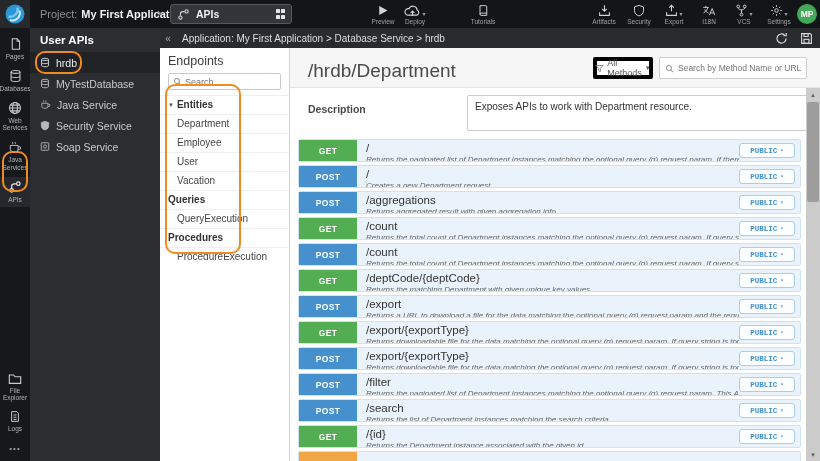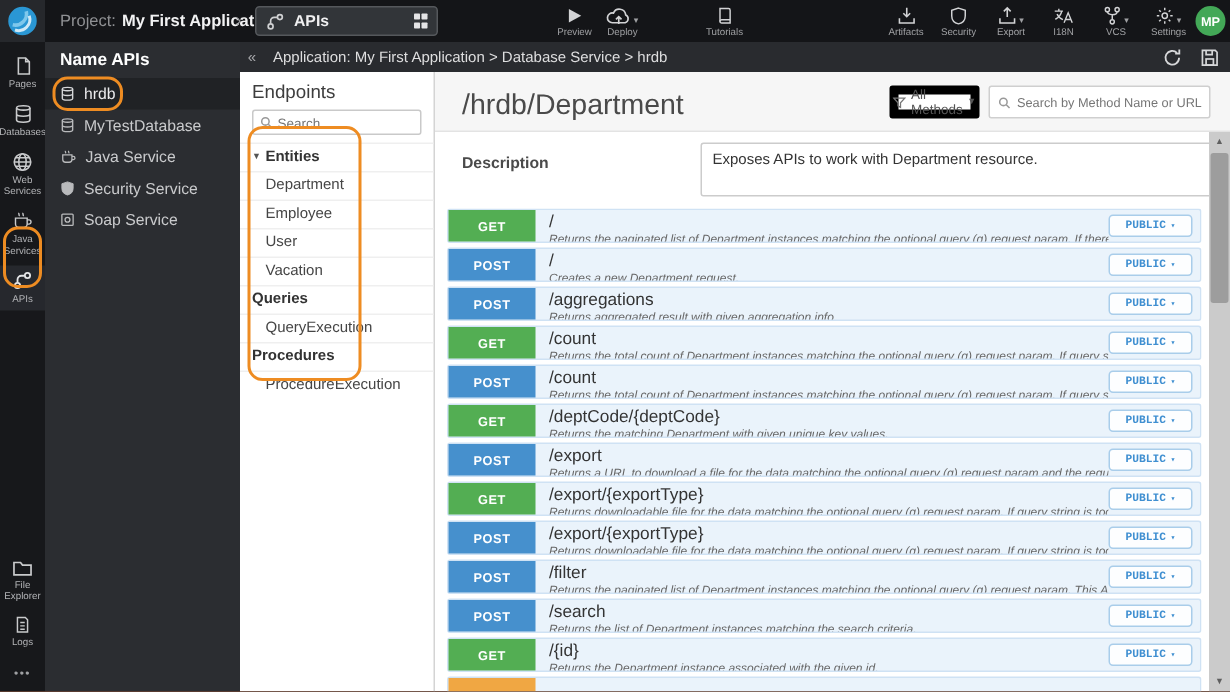--- a/index.html
+++ b/index.html
@@ -1,18 +1,18 @@
 <!DOCTYPE html>
 <html><head>
 <meta charset="utf-8">
 <style>
   * { margin:0; padding:0; box-sizing:border-box; }
   html,body { width:820px; height:461px; overflow:hidden; background:#000; }
   .screen { position:relative; width:820px; height:461px; overflow:hidden;
-            font-family:"Liberation Sans", sans-serif; background:#c2410c;padding-left:28px; }
+            font-family:"Liberation Sans", sans-serif; background:#701a75;padding-left:28px; }
   svg { display:block; }
 
   
   .topbar { position:absolute; left:0; top:0; width:820px; height:28px; background:#141518; }
   .logo-tile { position:absolute; left:0; top:0; width:30px; height:28px; background:#26282c;
                display:flex; align-items:center; justify-content:center; cursor:pointer; }
   .project { position:absolute; left:40px; top:0; height:28px; display:flex; align-items:center;
              font-size:11px; color:#8f9093; gap:4px; }
   .project b { color:#f2f2f3; font-weight:bold; }
   .tb-chevron { position:absolute; left:157px; top:6px; font-size:12px; color:#9a9b9e; }
@@ -76,21 +76,21 @@
   .ep-row.group { font-weight:bold; color:#333; padding-left:8px; }
   .ep-row.item { padding-left:17px; }
   .ep-caret { font-size:6px; color:#555; margin-right:3px; vertical-align:1px; }
 
   
   .main { position:absolute; left:290px; top:48px; width:530px; height:413px; background:#fff; }
   .main-head { position:absolute; left:0; top:0; right:0; height:40px; background:#f6f6f6;
                border-bottom:1px solid #e3e3e3; }
   .main-title { position:absolute; left:18px; top:12px; font-size:19px; color:#4a4a4a; }
   .methods-dd { position:absolute; left:303px; top:9px; width:60px; height:22px; background:#fff;
-                border:6px solid #000000; border-radius:2px; display:flex; align-items:center;
+                border:4px solid #000000; border-radius:2px; display:flex; align-items:center;
                 justify-content:center; gap:3px; font-size:9px; color:#555; cursor:pointer; }
   .methods-dd .dd-caret { font-size:6px; color:#555; }
   .main-search { position:absolute; left:369px; top:9px; width:148px; height:22px; background:#fff;
                  border:1px solid #cfcfcf; border-radius:2px; display:flex; align-items:center;
                  padding:0 5px; gap:4px; }
   .main-search input { border:none; outline:none; width:100%; font-size:8.5px; color:#555;
                        font-family:"Liberation Sans",sans-serif; }
 
   .desc-row { position:absolute; left:0; top:40px; right:17px; height:50px; }
   .desc-label { position:absolute; left:18px; top:15px; font-size:10.5px; color:#4a4a4a;
@@ -336,21 +336,21 @@
           <path d="M3.5 1.5h7l2 2v11h-9z"></path>
             <path d="M6 6h4M6 9h4M6 12h4"></path>
         </svg>
       </span>
       <span class="rlabel">Logs</span>
     </div>
     <div class="rail-more">•••</div>
   </div>
 
   <div class="core">
-    <div class="core-title">Name APIs</div>
+    <div class="core-title">User APIs</div>
     <div class="core-item sel">
       <span>
         <svg width="10" height="11" viewBox="0 0 16 16" stroke="#d6d7d9" fill="none" stroke-width="1.5">
           <ellipse cx="8" cy="3" rx="5.5" ry="1.8"></ellipse>
           <path d="M2.5 3v10c0 1 2.5 1.8 5.5 1.8s5.5-.8 5.5-1.8V3M2.5 8c0 1 2.5 1.8 5.5 1.8S13.5 9 13.5 8"></path>
         </svg>
       </span>
       <span>hrdb</span>
     </div>
     <div class="core-item">

